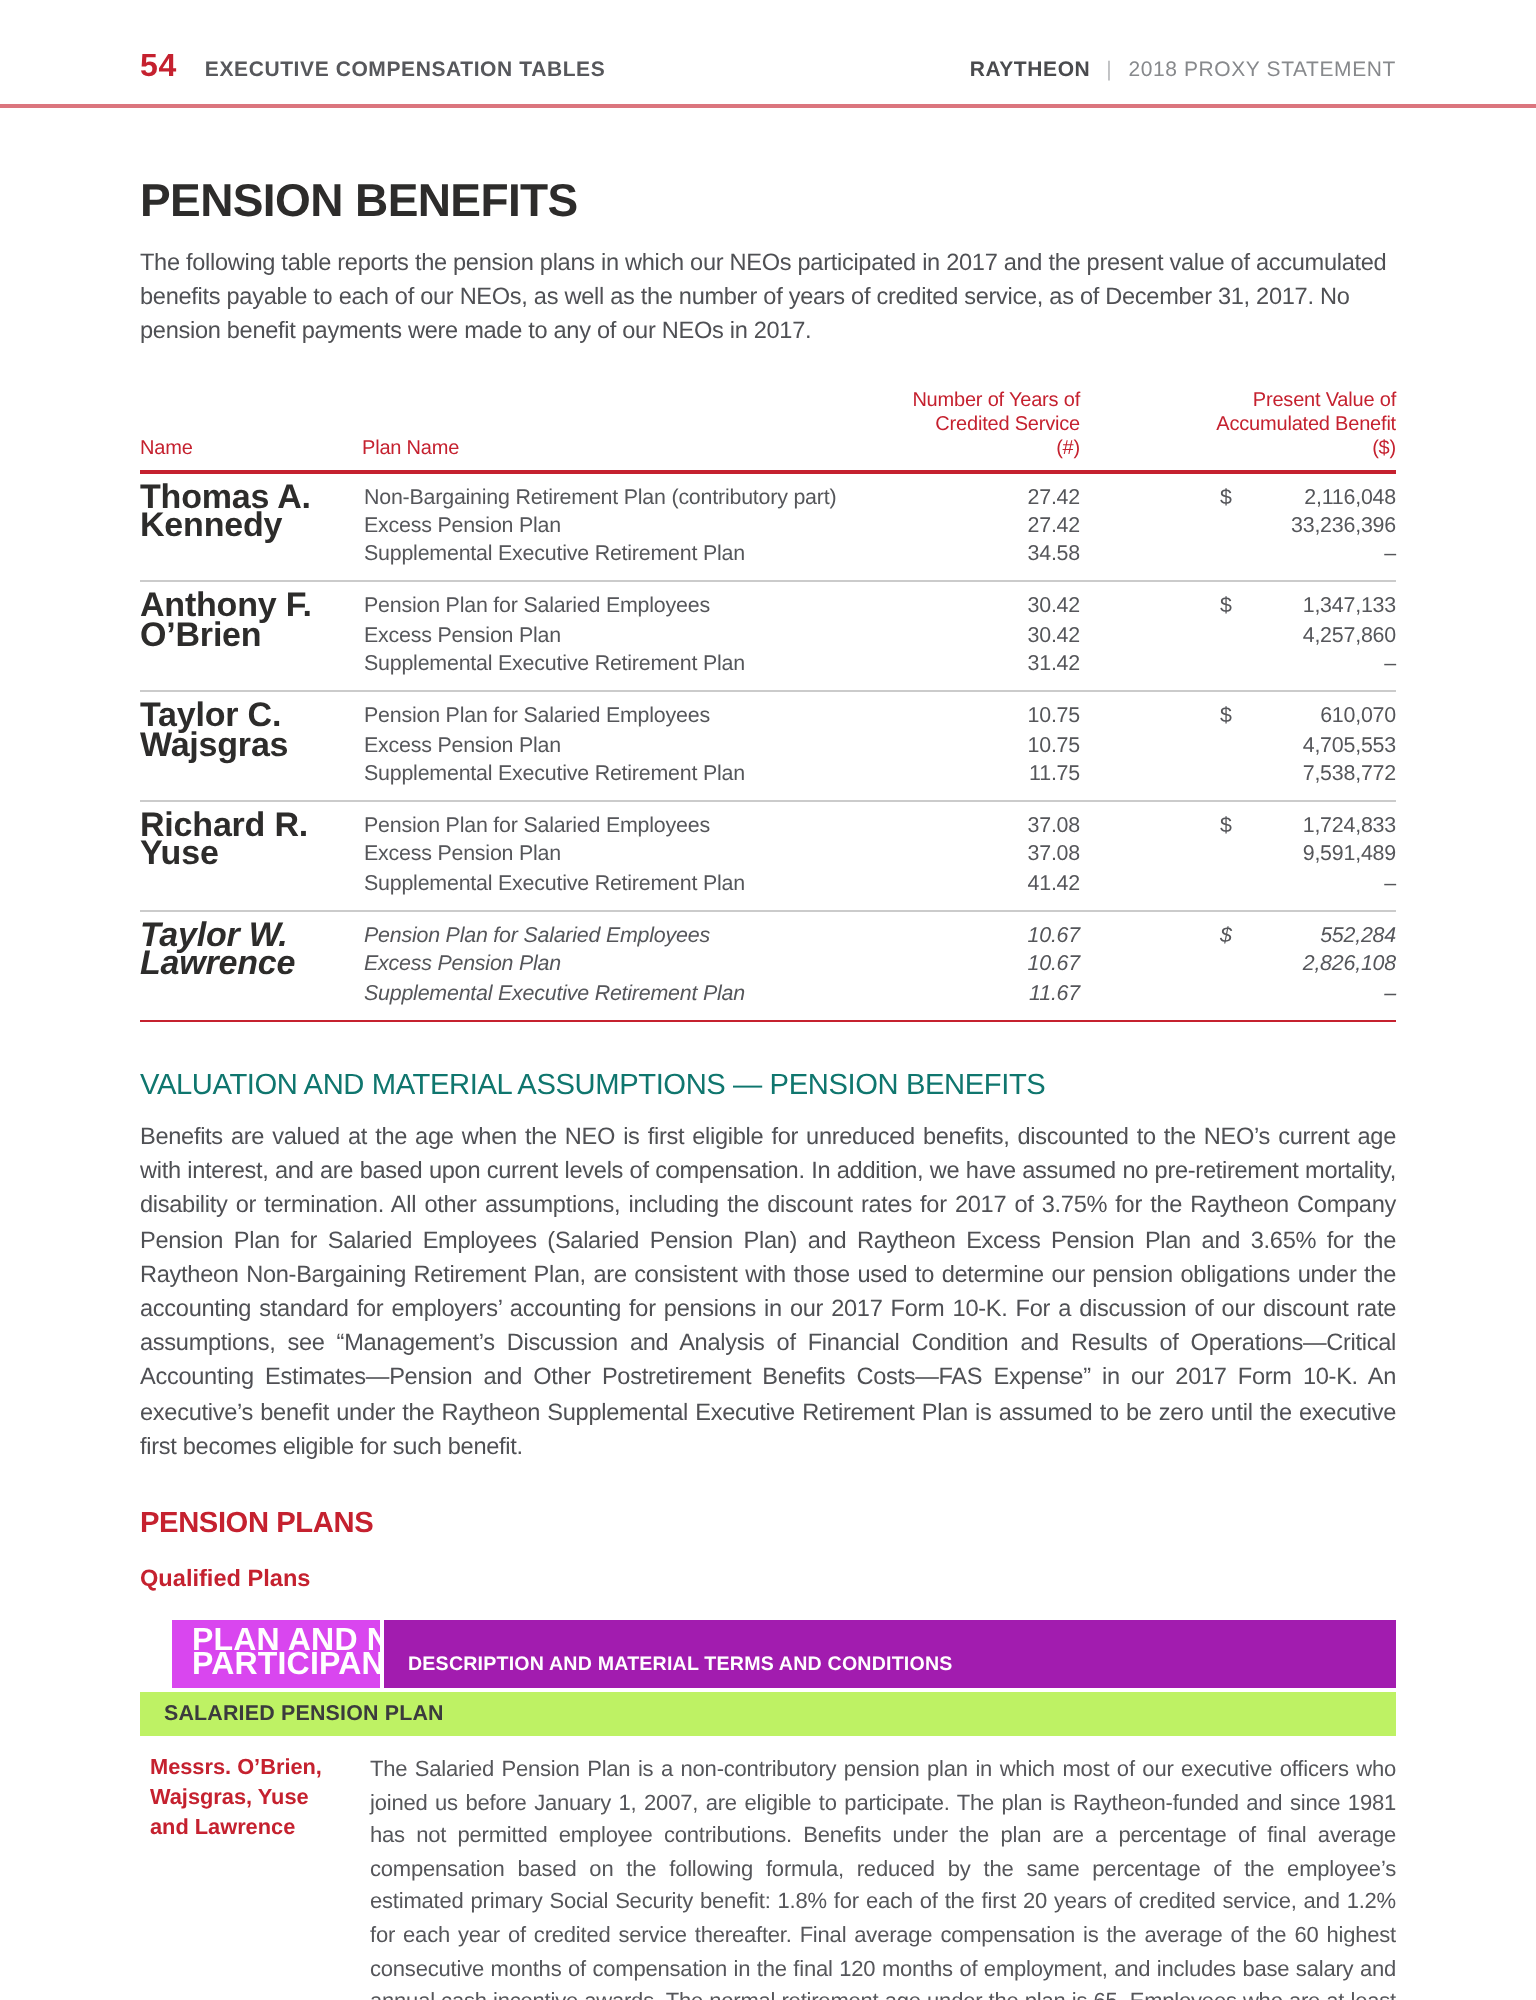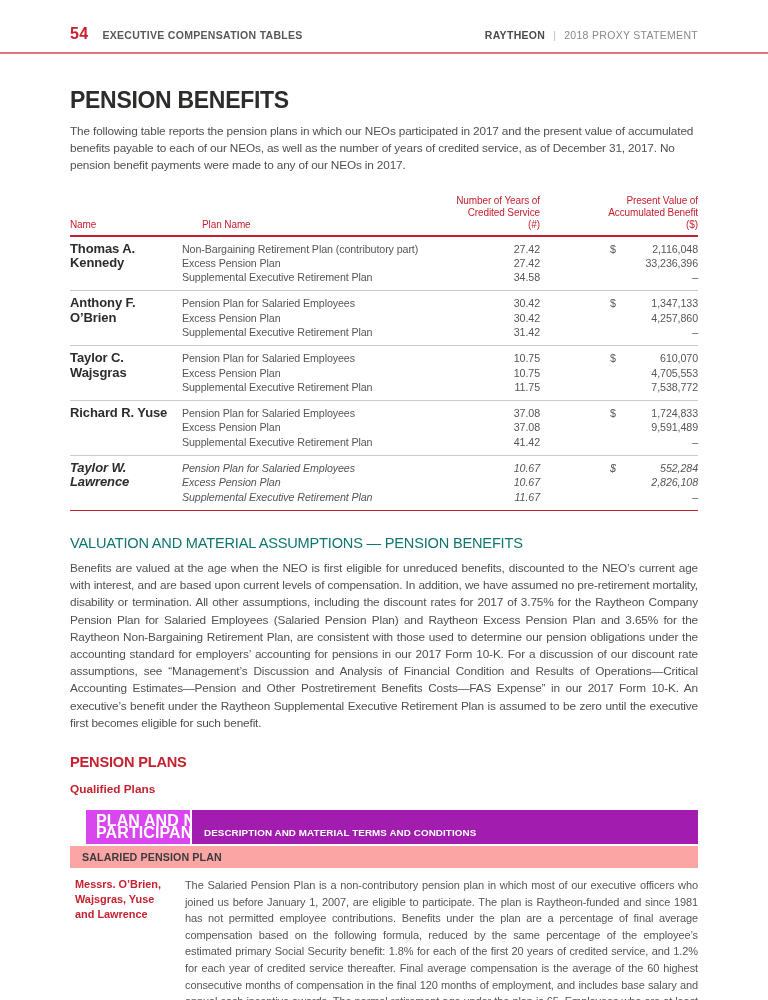--- a/index.html
+++ b/index.html
@@ -40,32 +40,32 @@
   }
   p.justify { text-align: justify; }
 
   
   .pbtable { margin-top: 20px; }
   .pbt-header {
     display: flex; align-items: flex-end;
     border-bottom: 2px solid #c5212f; padding-bottom: 3px;
     color: #c5212f; font-size: 10px; line-height: 12.3px; letter-spacing: -0.1px;
   }
-  .h-name  { width: 132px; }
+  .h-name  { width: 111px; }
   .h-plan  { flex: 1; }
   .h-years { width: 110px; text-align: right; white-space: pre-line; }
   .h-value { width: 158px; text-align: right; white-space: pre-line; }
 
   .tgroup {
     display: flex; padding: 5px 0 6px;
     border-bottom: 1px solid #cbcbcb;
     font-size: 10.7px; line-height: 14.3px; color: #55565a; letter-spacing: -0.1px;
   }
   .tgroup:last-child { border-bottom: 1.5px solid #c5212f; font-style: italic; }
-  .cell-name  { width: 112px; font-weight: bold; color: #2d2c2b; font-size: 13px; }
+  .cell-name  { width: 112px; font-weight: bold; color: #2d2c2b; font-size: 17px; }
   .cell-plans { flex: 1; padding-right: 6px; white-space: nowrap; }
   .cell-years { width: 110px; text-align: right; }
   .cell-values{ width: 158px; display: flex; flex-direction: column; align-items: flex-end; }
   .money { display: flex; justify-content: space-between; width: 88px; }
 
   
   h2.red-heading {
     margin-top: 24px;
     font-size: 14.6px; font-weight: normal; color: #0f766e; letter-spacing: -0.2px;
   }
@@ -85,21 +85,21 @@
     width: 104px; background: #d946ef; color: #fff; font-weight: bold;
     font-size: 16px; line-height: 12px; letter-spacing: .1px;
     padding: 5px 2px 5px 10px; display: flex; align-items: flex-end; margin-left: 16px;
   }
   .qp-h2 {
     flex: 1; background: #a21caf; color: #fff; font-weight: bold;
     font-size: 9.8px; line-height: 12px; letter-spacing: .1px;
     padding: 5px 0 5px 12px; display: flex; align-items: flex-end;
   }
   .qp-section {
-    margin-top: 2px; background: #fca5a5; color: #3b3b3d;
+    margin-top: 2px; background: #bef264; color: #3b3b3d;
     font-weight: bold; font-size: 10.7px; letter-spacing: .1px;
     padding: 5px 12px 5px 12px;
   }
   .qp-row { display: flex; padding-top: 9px; }
   .qp-participants {
     width: 99px; padding-left: 5px; margin-right: 16px;
     color: #c5212f; font-weight: bold; font-size: 10.9px; line-height: 15px;
   }
   .qp-desc {
     flex: 1; font-size: 11px; line-height: 16.6px; color: #55565a;

